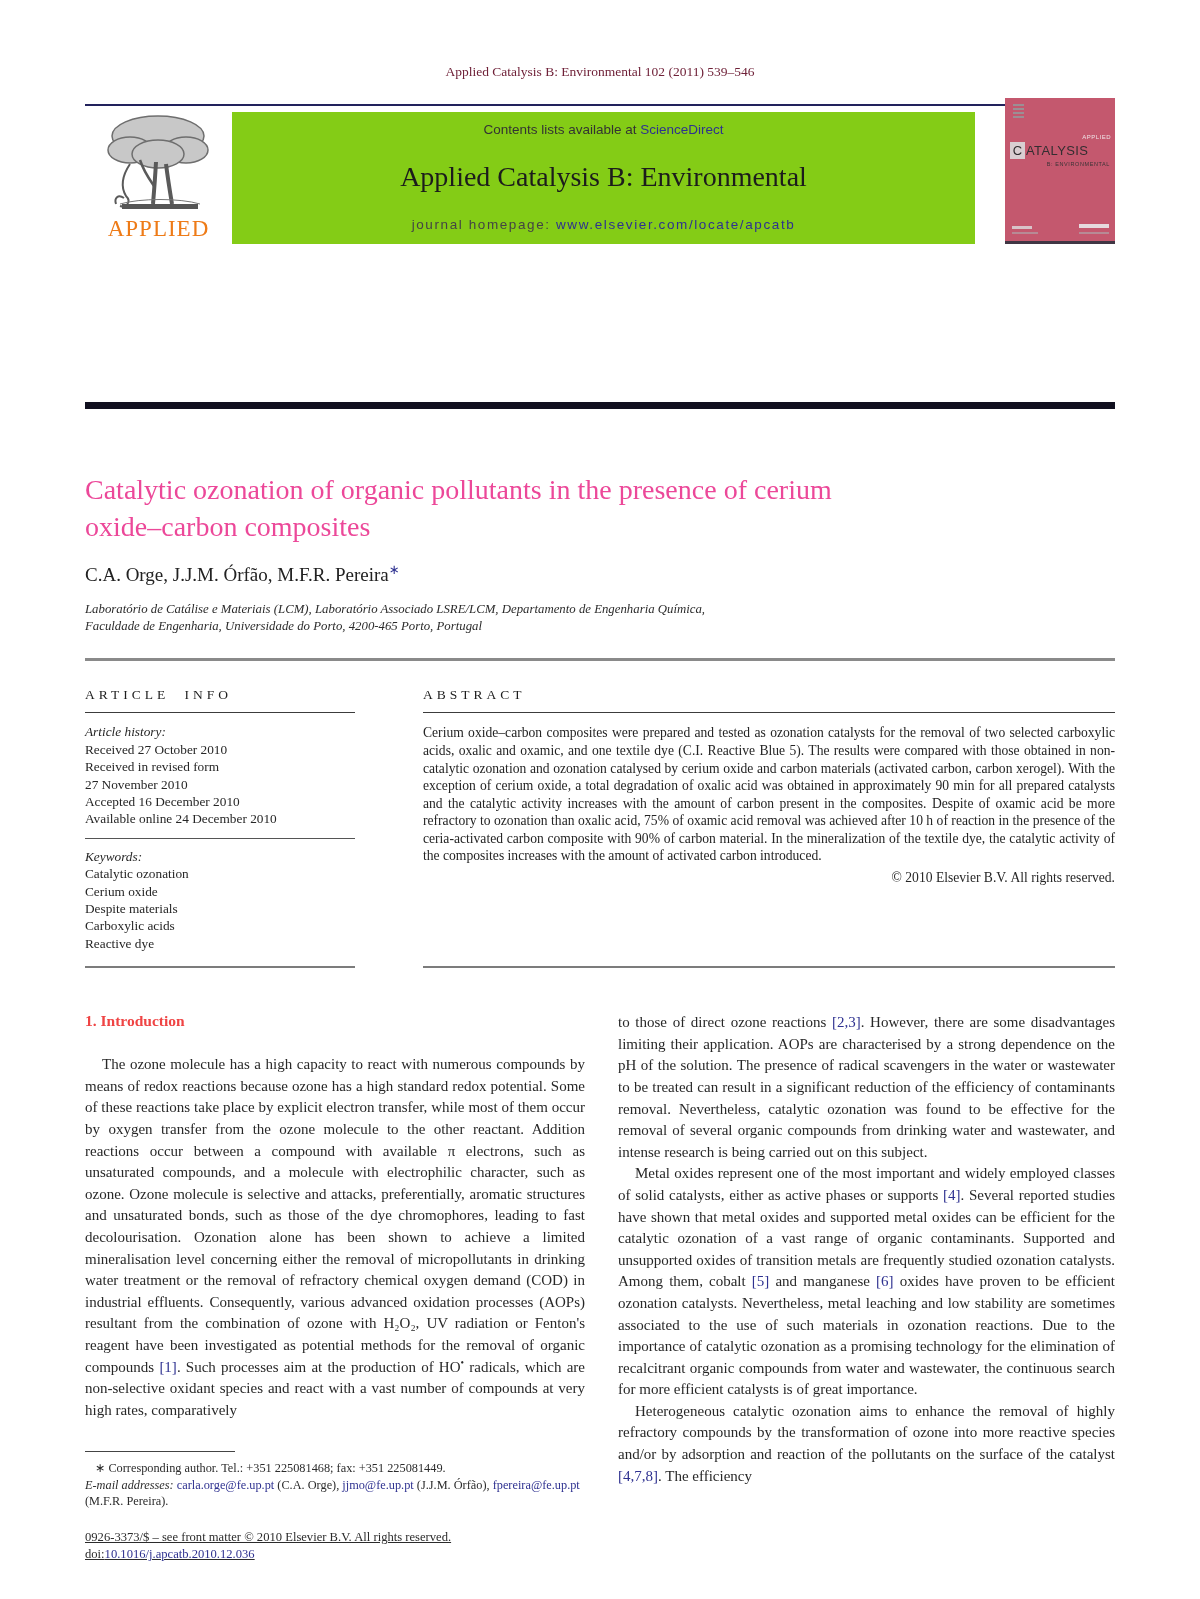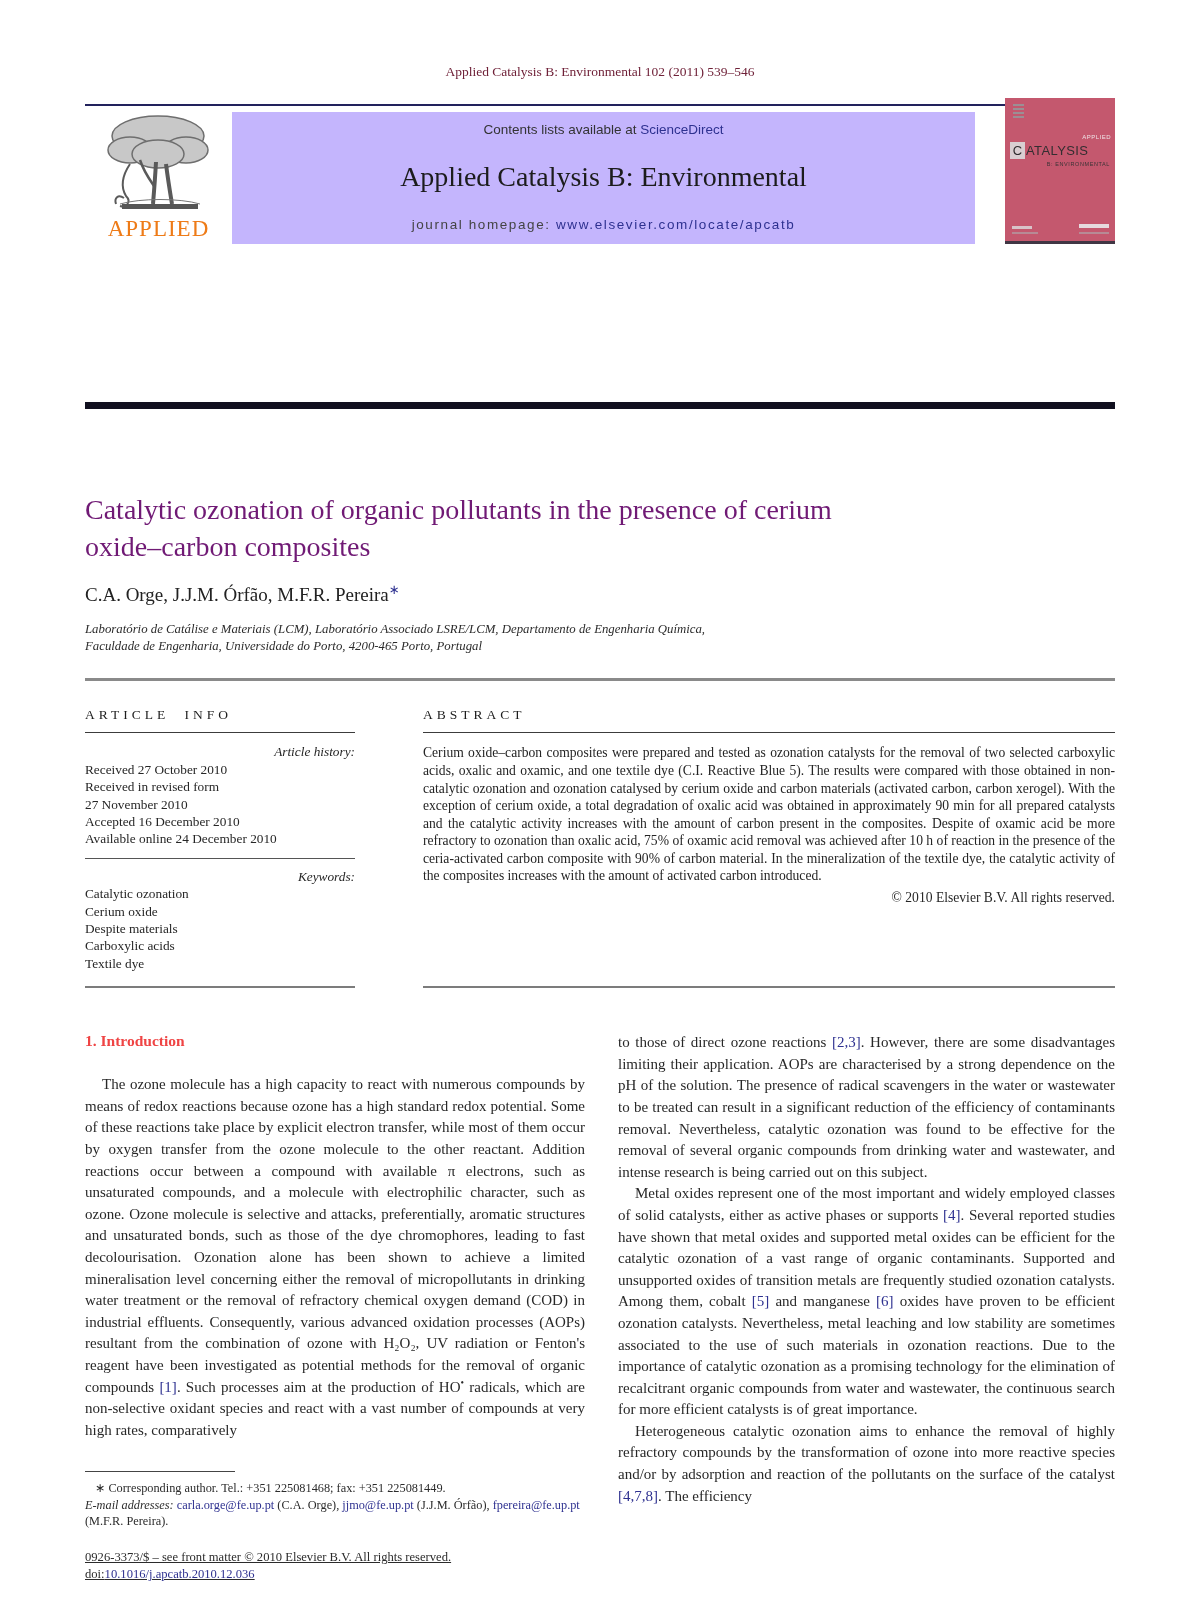--- a/index.html
+++ b/index.html
@@ -15,21 +15,21 @@
   .citation { padding-top:64px; text-align:center; font-size:13.5px; color:#6f2138; }
 
   
   .header { position:relative; margin-top:24px; height:150px; }
   .header-rule { position:absolute; left:0; top:0; width:920px; height:2px; background:#22225c; }
   .logo-area { position:absolute; left:0; top:6px; width:147px; height:140px; text-align:center; }
   .logo-tree { display:block; margin:0 auto; }
   .elsevier-word { font-size:23px; letter-spacing:1px; color:#ee7b17; margin-top:-2px; font-family:"Liberation Serif", serif; }
   .graybox {
     position:absolute; left:147px; top:8px; width:743px; height:132px;
-    background:#c4b5fd; display:flex; flex-direction:column; justify-content:space-between;
+    background:#84cc16; display:flex; flex-direction:column; justify-content:space-between;
     padding:10px 10px 12px 10px; text-align:center;
   }
   .contents-line { font-family:"Liberation Sans", sans-serif; font-size:13.5px; color:#333; }
   .contents-line .lnk { color:#2e3190; }
   .journal-title { font-size:28px; color:#1c1c1c; }
   .homepage-line { font-family:"Liberation Sans", sans-serif; font-size:13.5px; letter-spacing:1.6px; color:#444; }
   .homepage-line .lnk { color:#2e3190; }
   .cover {
     position:absolute; right:0; top:-6px; width:110px; height:146px;
     background:#c4586e; border-bottom:3px solid #403644; overflow:hidden;
@@ -45,33 +45,33 @@
     letter-spacing:0.4px; margin-left:1px; }
   .cover-sub { position:absolute; right:5px; top:63px; font-family:"Liberation Sans", sans-serif;
     font-size:5.5px; color:#3a3336; letter-spacing:0.6px; }
   .cover-mark-a { position:absolute; left:7px; bottom:12px; width:20px; height:3px; background:#d8c3c9; }
   .cover-mark-b { position:absolute; left:7px; bottom:7px; width:26px; height:2px; background:#b78a95; }
   .cover-mark-c { position:absolute; right:6px; bottom:13px; width:30px; height:4px; background:#e6dade; }
   .cover-mark-d { position:absolute; right:6px; bottom:7px; width:30px; height:2px; background:#b78a95; }
   .thick-bar { margin-top:148px; height:7px; background:#11101f; }
 
   
-  .art-title { margin-top:82px; font-size:28px; line-height:37px; color:#701a75; }
+  .art-title { margin-top:62px; font-size:28px; line-height:37px; color:#ec4899; }
   .authors { margin-top:17px; font-size:19px; color:#222; }
   .authors sup { font-size:13px; color:#2e3190; }
   .affiliation { margin-top:15px; font-style:italic; font-size:12.8px; line-height:17px; color:#2b2b2b; }
 
   
   .info-block { margin-top:23px; border-top:3px solid #8a8a8a; display:flex; }
   .info-col { width:270px; padding-bottom:14px; border-bottom:2px solid #7c7c7c; }
   .abs-col  { width:692px; margin-left:68px; padding-bottom:24px; border-bottom:2px solid #7c7c7c; }
   .sec-head { margin-top:26px; font-size:13.5px; letter-spacing:4px; word-spacing:8px; color:#1d1d1d;
     padding-bottom:9px; border-bottom:1px solid #3c3c3c; }
   .info-body { margin-top:10px; font-size:13.3px; line-height:17.4px; }
-  .info-label { font-style:italic;text-align:right; }
+  .info-label { font-style:italic; }
   .info-divider { margin:10px 0 9px 0; border-top:1px solid #555; }
   .abs-text { margin-top:11px; font-size:13.6px; line-height:17.6px; text-align:justify; color:#242424; }
   .abs-copy { margin-top:5px; text-align:right; font-size:13.6px; }
 
   
   .body-cols { margin-top:44px; display:flex; }
   .col-left  { width:500px; }
   .col-right { width:497px; margin-left:33px; }
   .sec-title { font-size:15.5px; font-weight:bold; color:#ef4444; margin-bottom:24px; }
   .body-p { font-size:15px; line-height:21.6px; text-align:justify; color:#282828; }
@@ -169,21 +169,21 @@
           <div>Accepted 16 December 2010</div>
           <div>Available online 24 December 2010</div>
         </div>
         <div class="info-divider"></div>
         <div class="info-body" style="margin-top:0;">
           <div class="info-label">Keywords:</div>
           <div>Catalytic ozonation</div>
           <div>Cerium oxide</div>
           <div>Despite materials</div>
           <div>Carboxylic acids</div>
-          <div>Textile dye</div>
+          <div>Reactive dye</div>
         </div>
       </div>
       <div class="abs-col">
         <div class="sec-head">ABSTRACT</div>
         <div class="abs-text">Cerium oxide–carbon composites were prepared and tested as ozonation catalysts for the removal of two selected carboxylic acids, oxalic and oxamic, and one textile dye (C.I. Reactive Blue 5). The results were compared with those obtained in non-catalytic ozonation and ozonation catalysed by cerium oxide and carbon materials (activated carbon, carbon xerogel). With the exception of cerium oxide, a total degradation of oxalic acid was obtained in approximately 90 min for all prepared catalysts and the catalytic activity increases with the amount of carbon present in the composites. Despite of oxamic acid be more refractory to ozonation than oxalic acid, 75% of oxamic acid removal was achieved after 10 h of reaction in the presence of the ceria-activated carbon composite with 90% of carbon material. In the mineralization of the textile dye, the catalytic activity of the composites increases with the amount of activated carbon introduced.</div>
         <div class="abs-copy">© 2010 Elsevier B.V. All rights reserved.</div>
       </div>
     </div>
 
     <div class="body-cols">

